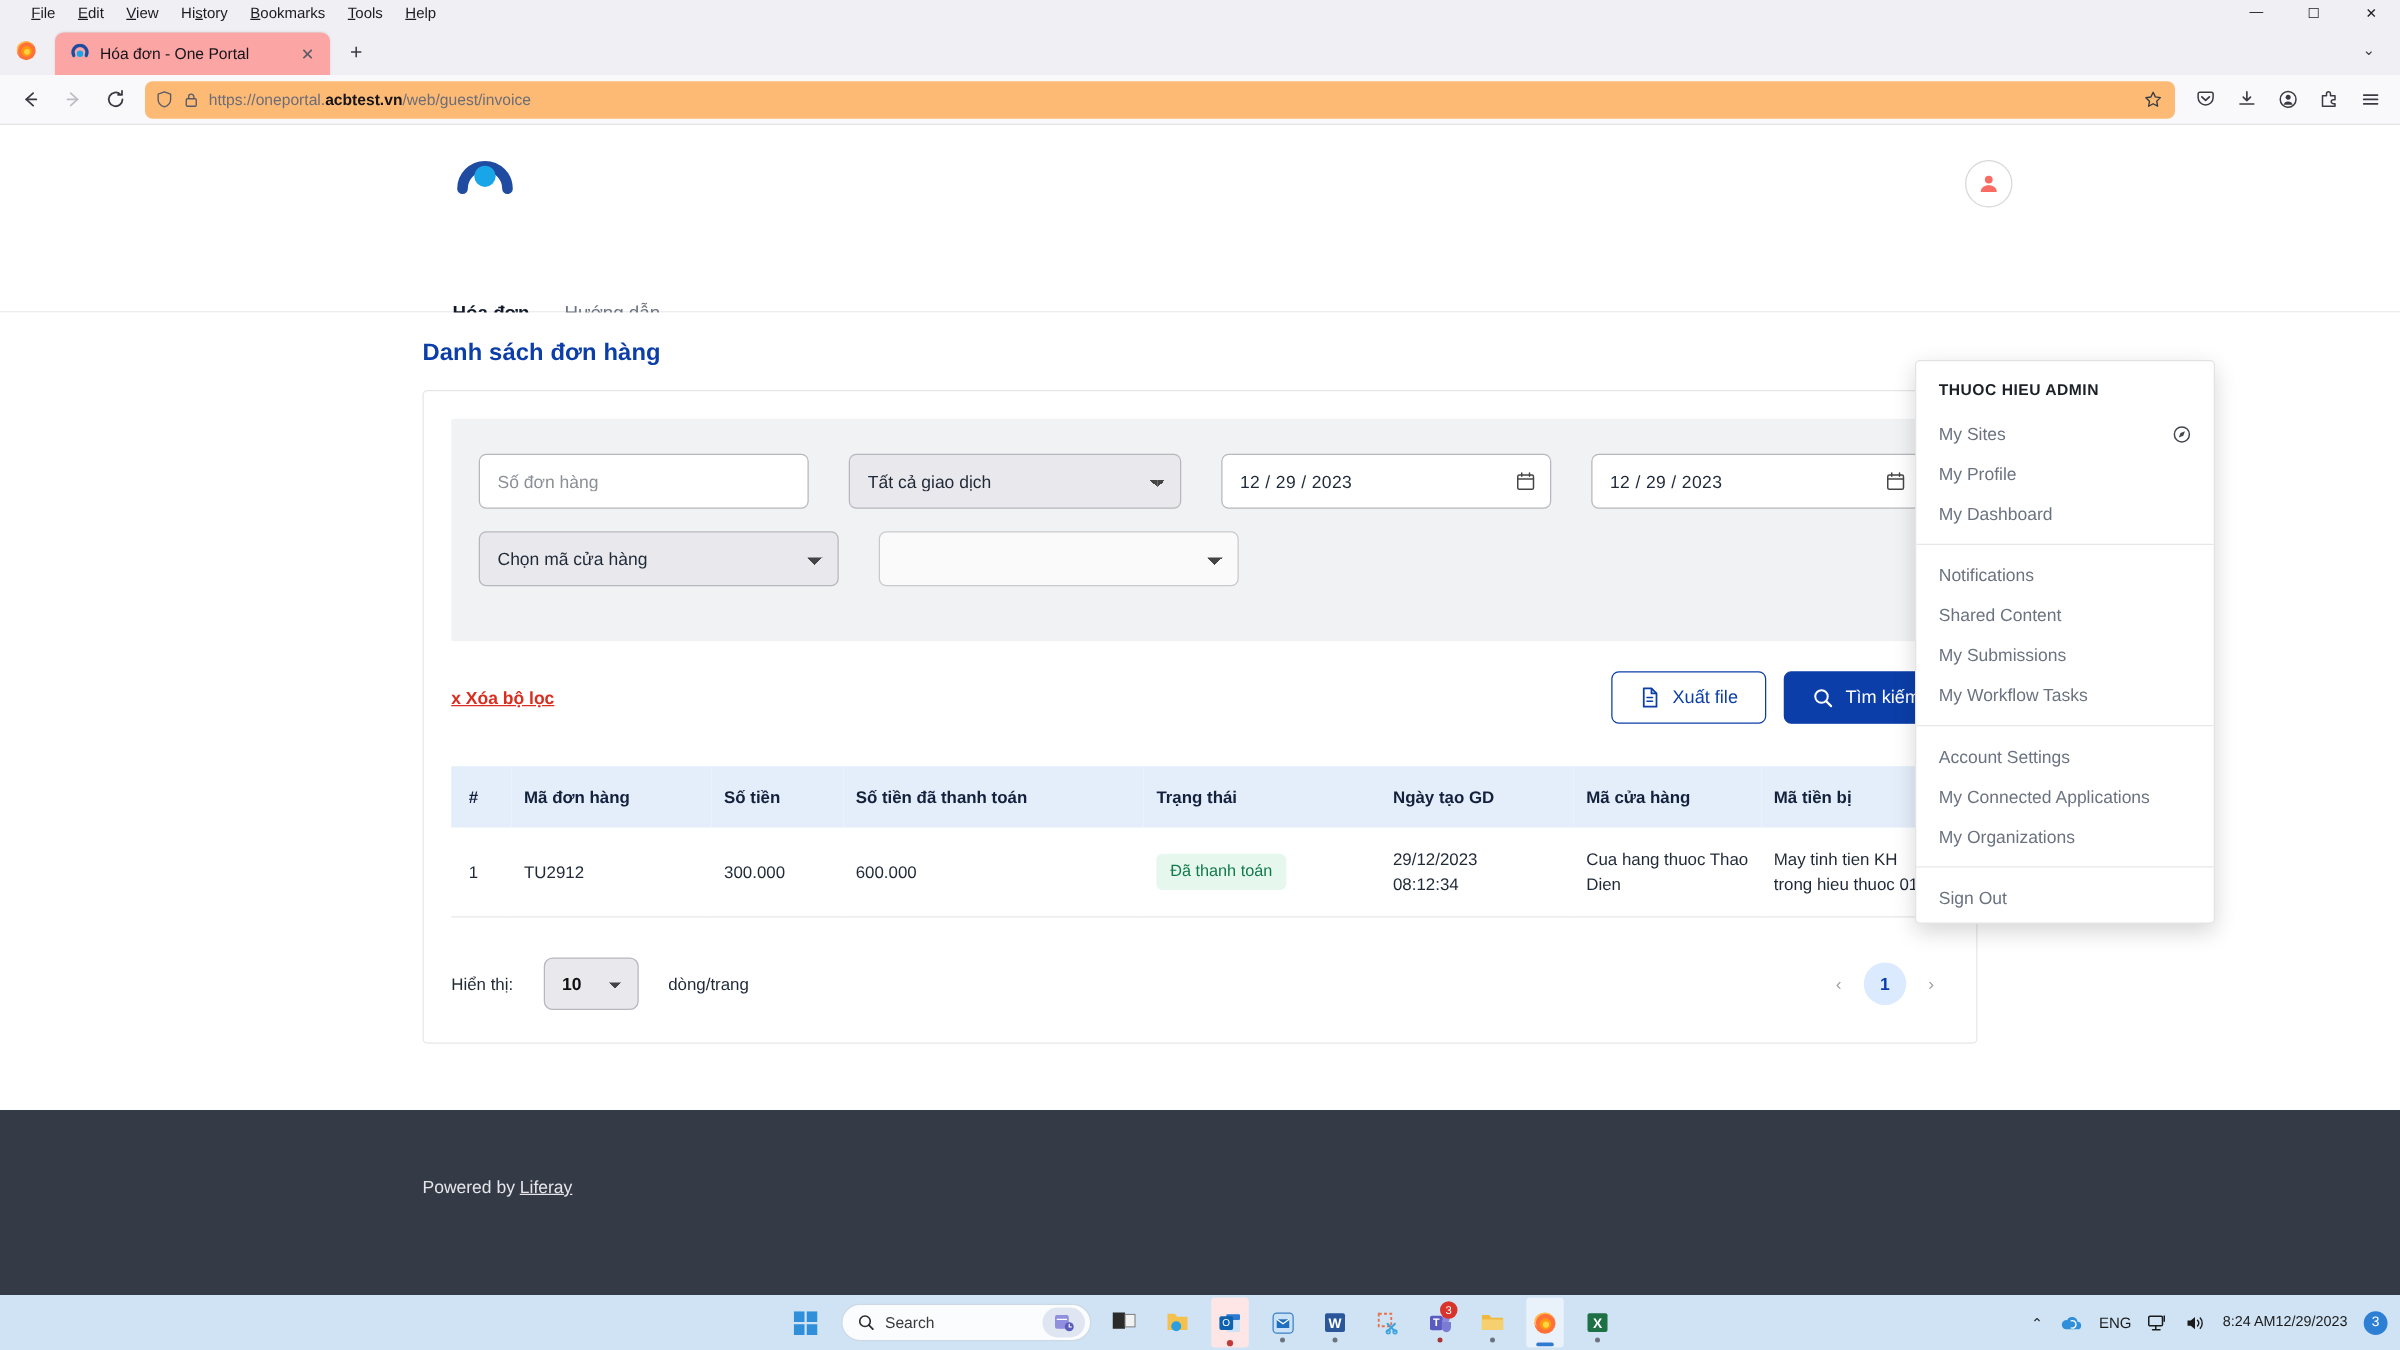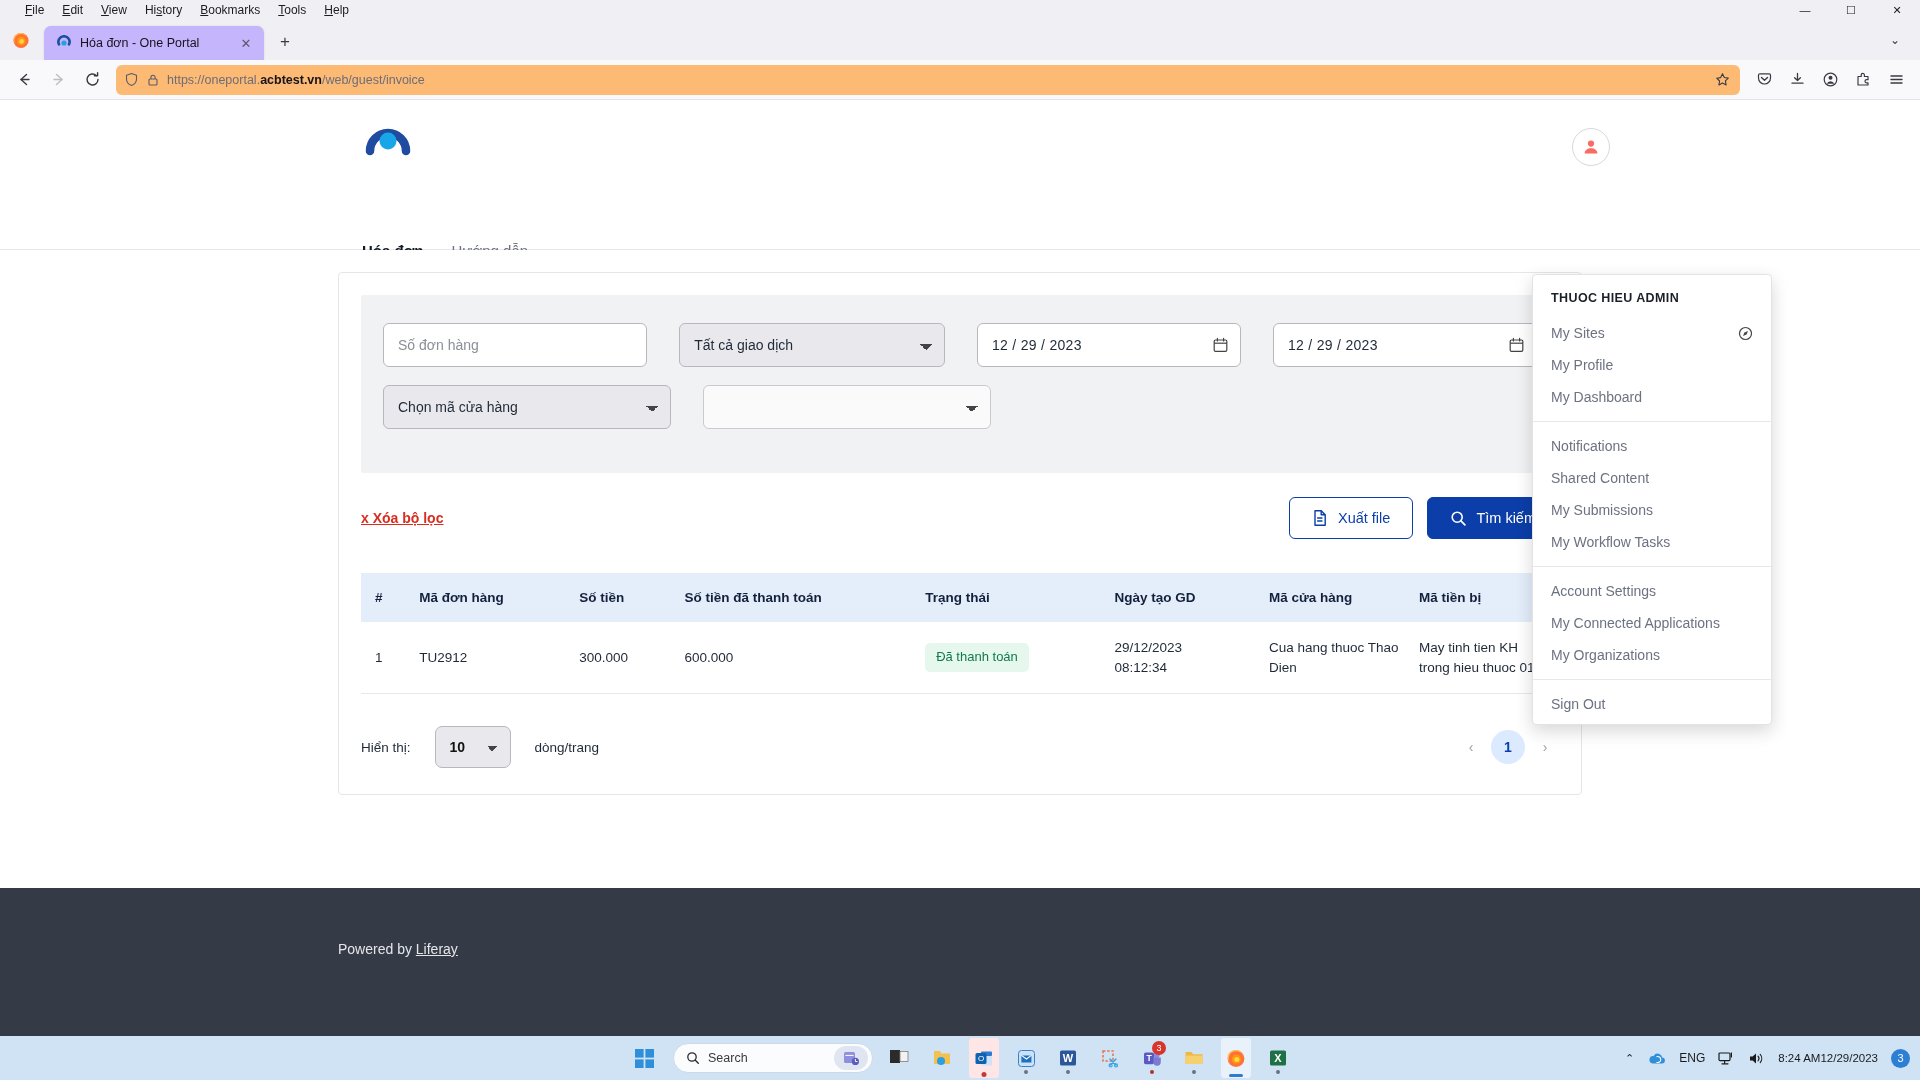--- a/index.html
+++ b/index.html
@@ -41,21 +41,21 @@
 
   
   .tabstrip {
     height: 40px; background: #f0f0f4;
     display: flex; align-items: flex-end;
     padding-left: 6px; gap: 0; flex: none;
   }
   .ff-logo { width: 30px; height: 40px; display:flex; align-items:center; justify-content:center; }
   .tab {
     height: 34px; min-width: 220px; max-width: 230px;
-    background: #c4b5fd; border-radius: 7px 7px 0 0;
+    background: #fca5a5; border-radius: 7px 7px 0 0;
     display: flex; align-items: center; gap: 8px;
     padding: 0 8px 0 12px; margin-left: 8px;
     box-shadow: 0 0 2px rgba(0,0,0,.12);
   }
   .tab-favicon { width: 16px; height: 16px; flex: none; }
   .tab-title {
     flex: 1; font-size: 12.5px; color: #15141a;
     white-space: nowrap; overflow: hidden; text-overflow: ellipsis;
   }
   .tab-close {
@@ -245,21 +245,21 @@
   footer.site-footer {
     height: 148px; background: #343a46; flex: none;
     display: flex; align-items: flex-start;
   }
   .footer-inner { width: 1244px; margin: 0 auto; padding-top: 53px; }
   .footer-inner .pw { color: #e6e6ea; font-size: 14px; }
   .footer-inner .pw a { color: #e6e6ea; text-decoration: underline; }
 
   
   .user-menu {
-    position: absolute; top: 174px; left: 1532px; width: 240px;
+    position: absolute; top: 188px; left: 1532px; width: 240px;
     background: #fff; border: 1px solid #e3e3e3; border-radius: 4px;
     box-shadow: 0 6px 18px rgba(0,0,0,.16);
     padding: 8px 0 4px 0; z-index: 50;
   }
   .um-head {
     font-size: 12.5px; font-weight: bold; color: #1b2026;
     letter-spacing: .4px; padding: 8px 18px 12px 18px;
   }
   .um-item {
     display: flex; align-items: center;
@@ -407,20 +407,21 @@
           <svg width="20" height="20" viewBox="0 0 20 20">
             <circle cx="10" cy="6.6" r="3.1" fill="#f96b63"></circle>
             <path d="M3.6 16.5c0-3.3 2.9-5.3 6.4-5.3s6.4 2 6.4 5.3z" fill="#f96b63"></path>
           </svg>
         </div>
       </div>
     </div>
 
     <div class="content-area">
       <div class="container">
+        <div class="page-title">Danh sách đơn hàng</div>
 
         <div class="card">
 
           <div class="filter-box">
             <div class="filter-row">
               <input class="fld" type="text" placeholder="Số đơn hàng" style="">
               <select class="fld">
                 <option>Tất cả giao dịch</option>
               </select>
               <div class="datefld">

